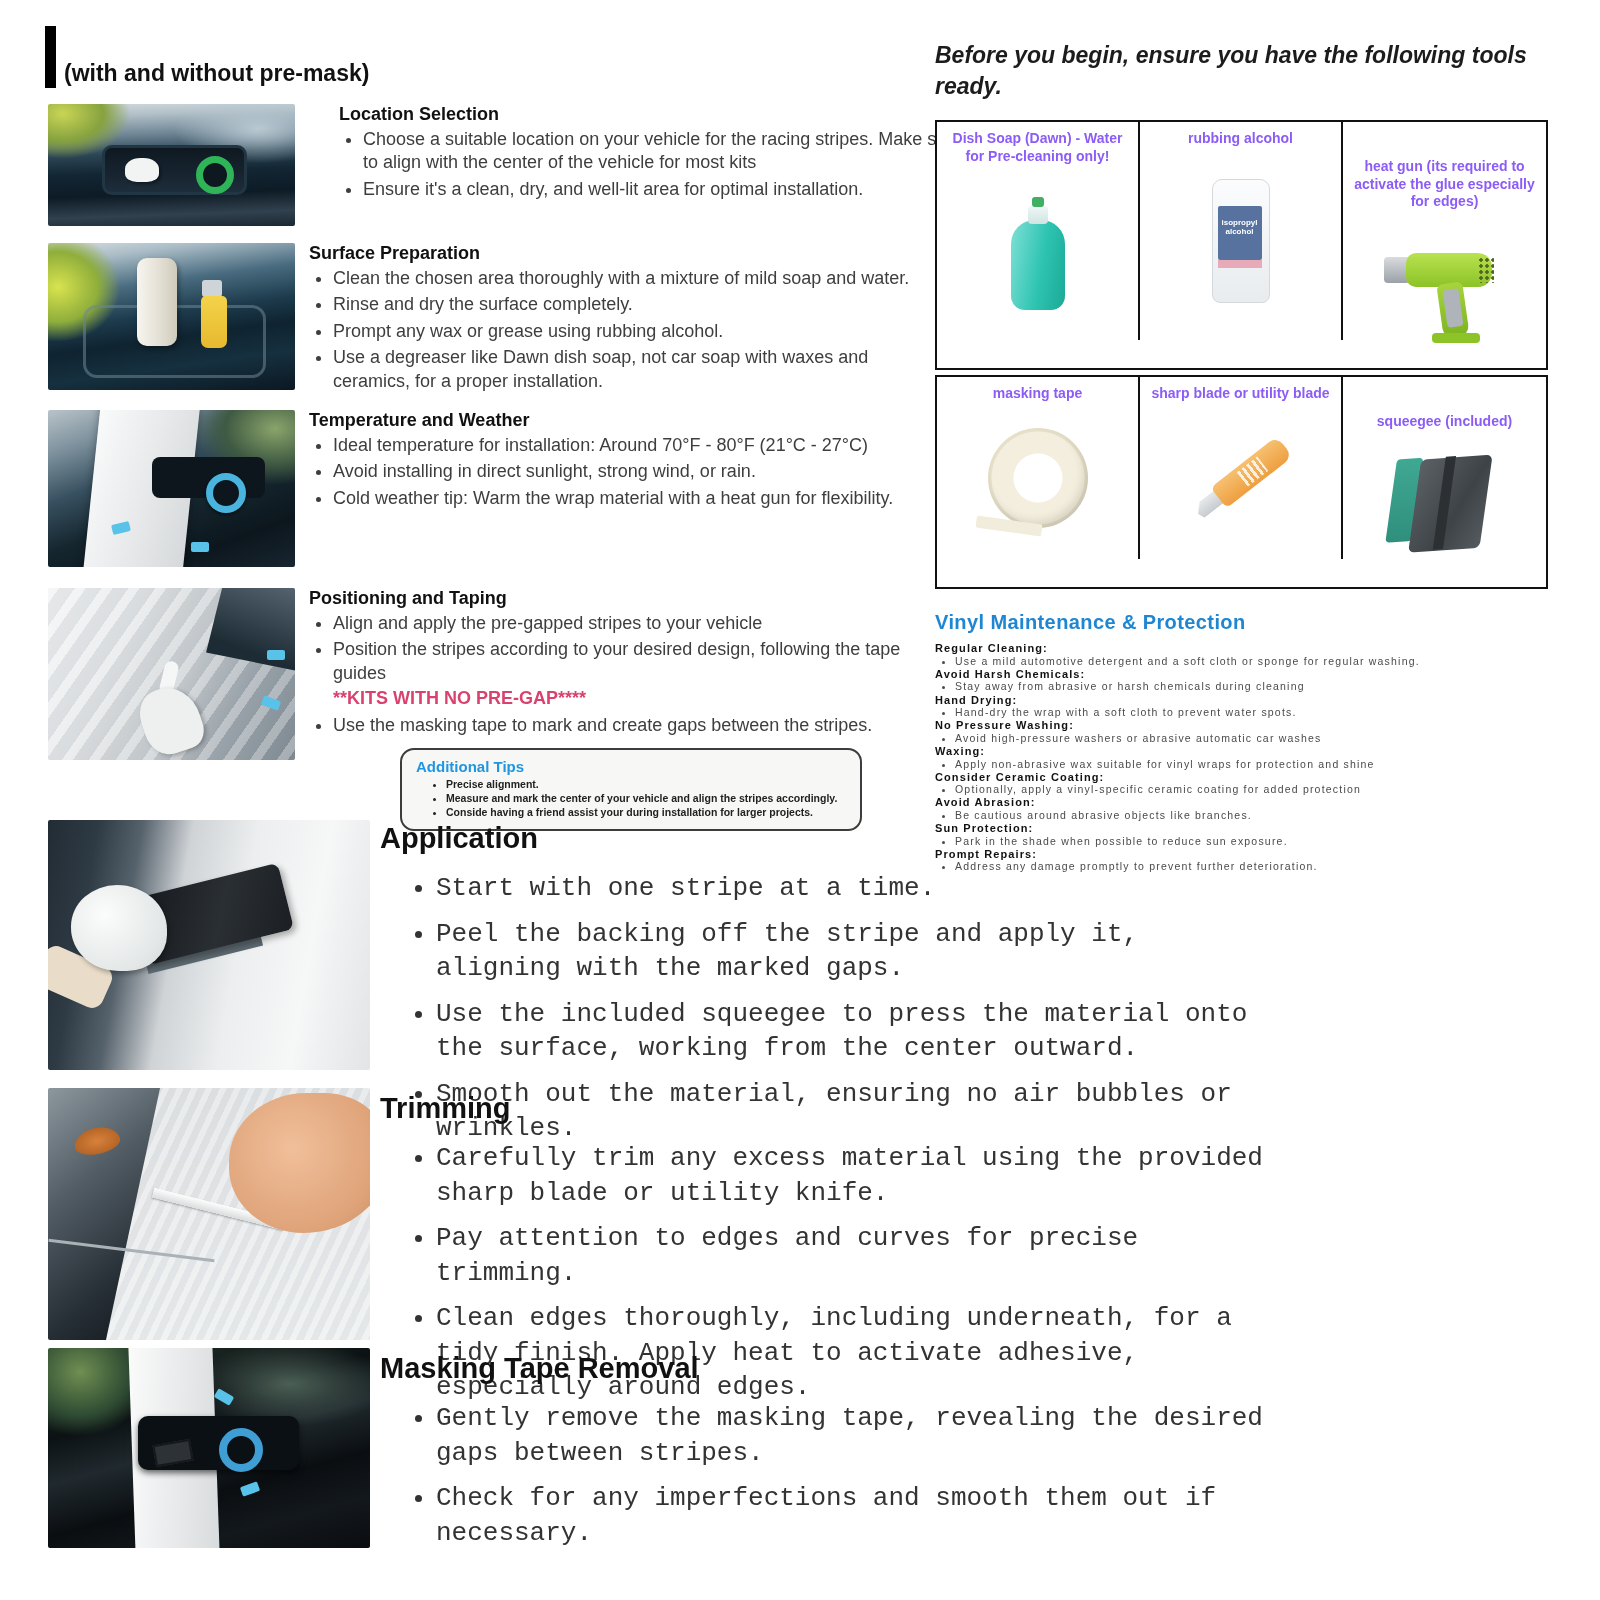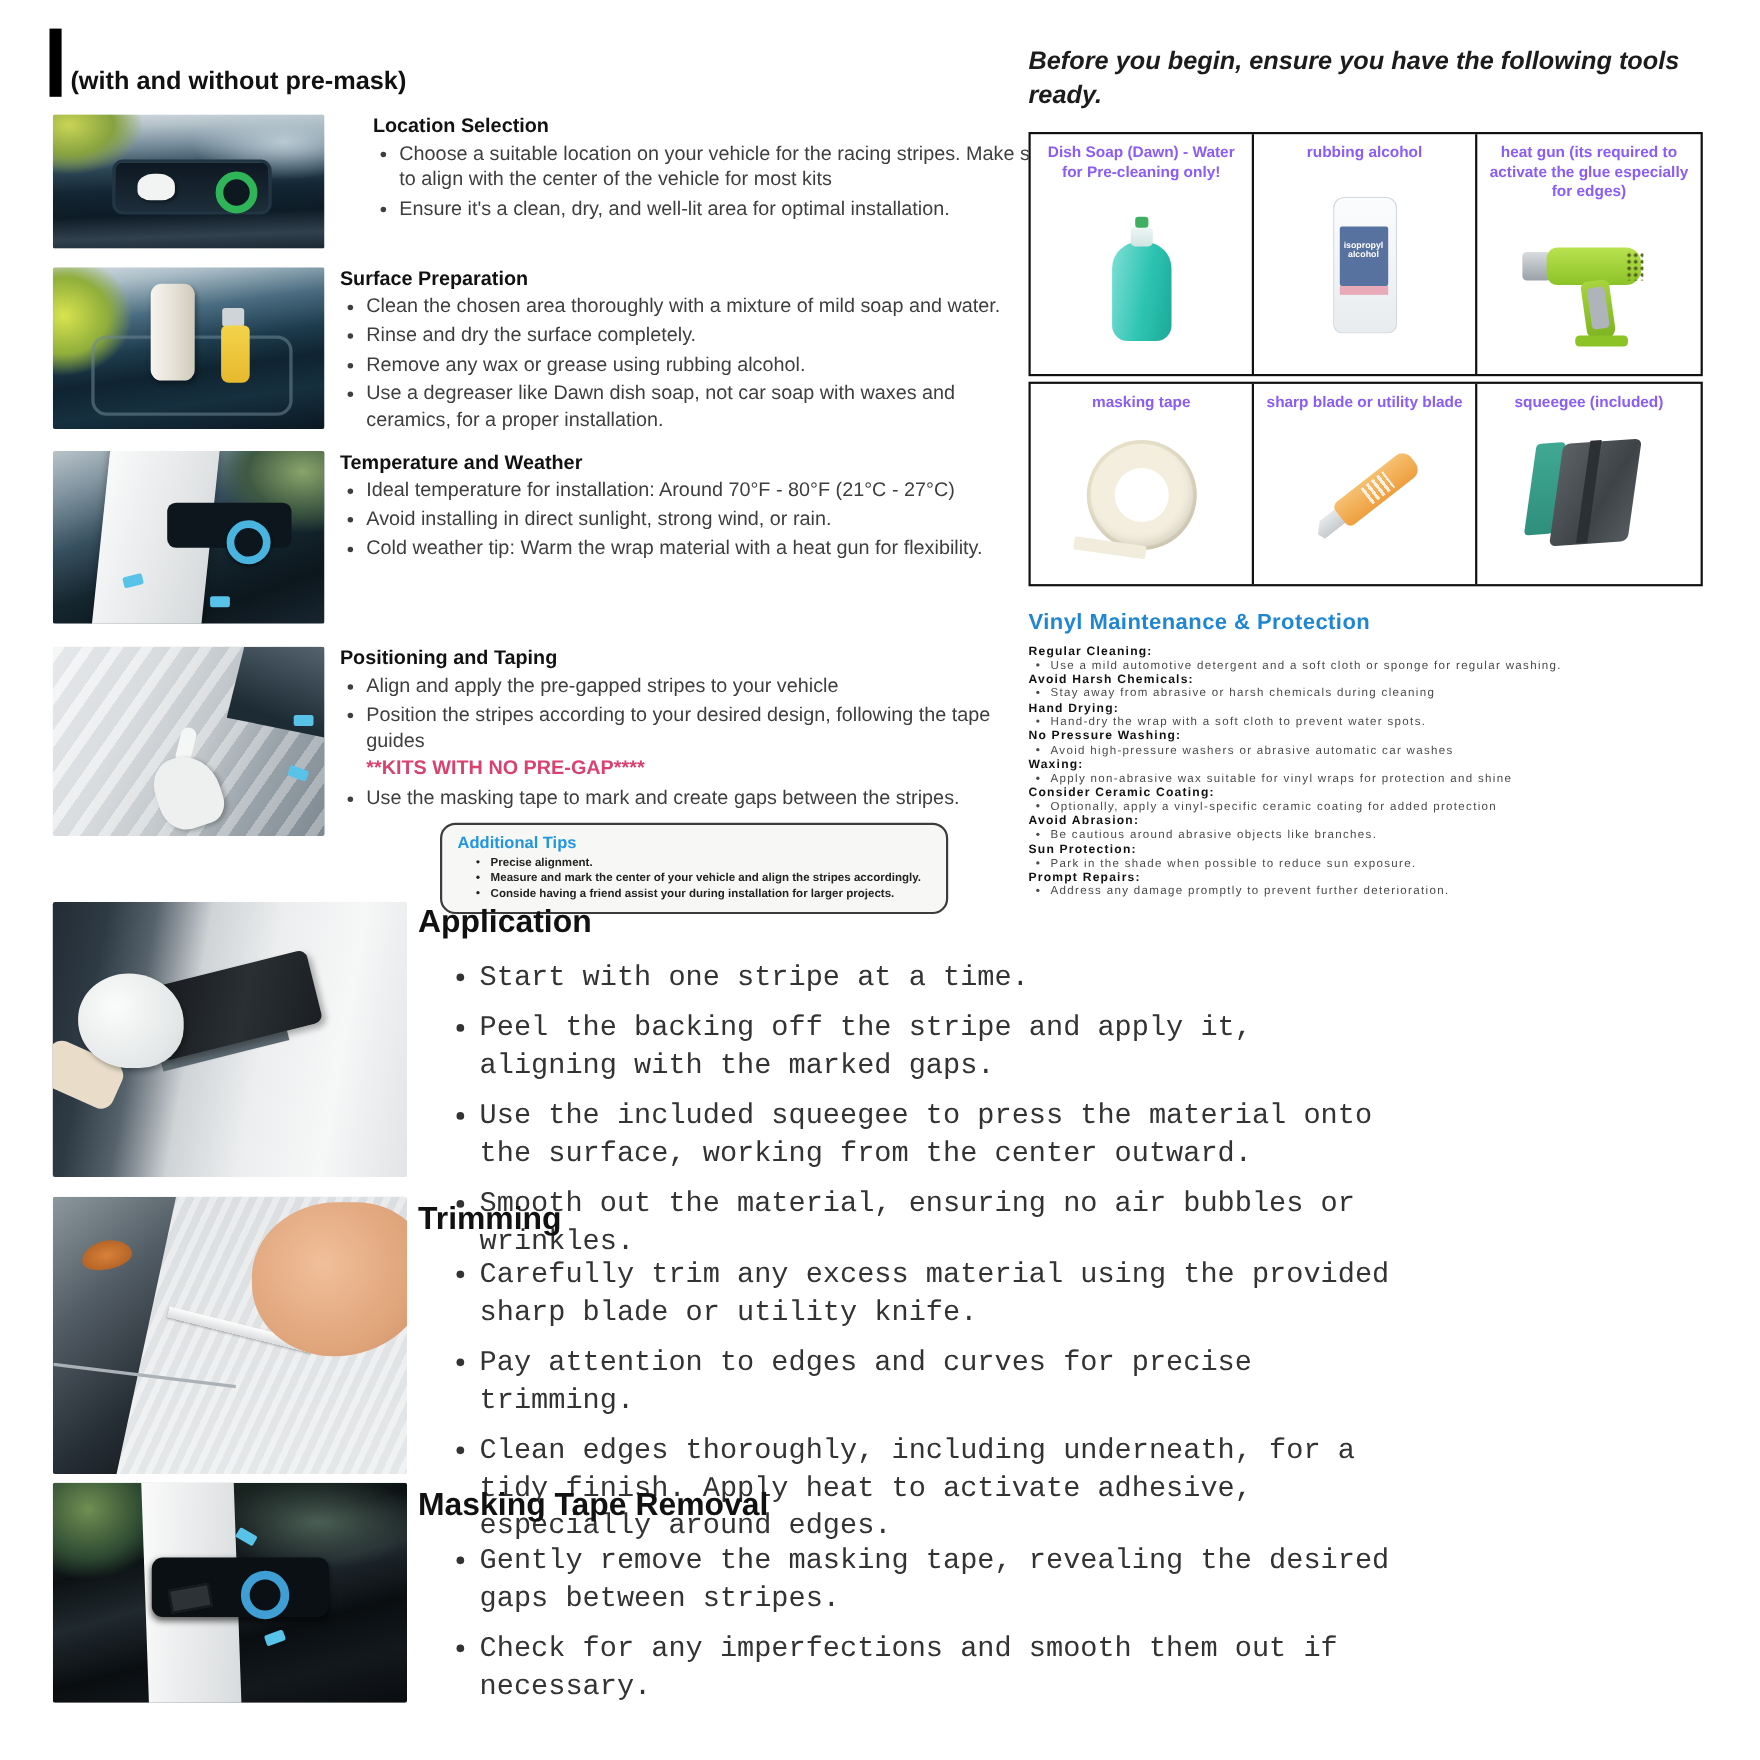--- a/index.html
+++ b/index.html
@@ -84,21 +84,21 @@
   .tips li{font-size:10.5px;font-weight:bold;color:#222;line-height:1.35;margin-left:12px;}
 
   
   .rcol{position:absolute;left:935px;top:34px;width:613px;}
   .tools-h{font-size:23px;font-weight:bold;color:#e0517b;margin:0;}
   .tools-intro{font-size:23px;font-weight:bold;font-style:italic;color:#1c1c1c;line-height:1.35;margin:6px 0 0 0;}
   .tool-grid{display:grid;grid-template-columns:repeat(3,1fr);border:2px solid #111;background:#fff;}
   .grid1{margin-top:18px;}
   .grid2{margin-top:5px;}
   .tool-cell{border-right:2px solid #111;box-sizing:border-box;padding:8px 6px 6px 6px;display:flex;flex-direction:column;align-items:center;}
-  .tool-cell:last-child{border-right:none;}
+  .tool-cell:last-child{border-right:none;margin-top:28px;}
   .tall{height:218px;} .short{height:182px;}
   .tool-label{font-size:14px;font-weight:bold;color:#8b5cf6;text-align:center;line-height:1.25;}
   .tool-art{flex:1;display:flex;align-items:center;justify-content:center;width:100%;}
 
   
   .soap{position:relative;width:58px;height:120px;}
   .soap-body{position:absolute;left:2px;bottom:0;width:54px;height:90px;background:linear-gradient(100deg,#7fe0d6,#2ec4b2 55%,#1ba996);border-radius:24px 24px 14px 14px;}
   .soap-neck{position:absolute;left:19px;bottom:86px;width:20px;height:18px;background:linear-gradient(#eef7f6,#cfe5e2);border-radius:4px;}
   .soap-cap{position:absolute;left:23px;bottom:103px;width:12px;height:10px;background:#3faf62;border-radius:3px;}
   .alc{position:relative;width:56px;height:122px;background:linear-gradient(#fbfcfd,#e8ecef);border:1px solid #d4d9dd;border-radius:10px 10px 8px 8px;}
@@ -166,21 +166,21 @@
       <div class="tray2"></div>
       <div class="towel"></div>
       <div class="spray-head"></div>
       <div class="spray-body"></div>
     </div>
     <div class="step-text">
       <h3 class="step-h">Surface Preparation</h3>
       <ul>
         <li>Clean the chosen area thoroughly with a mixture of mild soap and water.</li>
         <li>Rinse and dry the surface completely.</li>
-        <li>Remove any wax or grease using rubbing alcohol.</li>
+        <li>Prompt any wax or grease using rubbing alcohol.</li>
         <li>Use a degreaser like Dawn dish soap, not car soap with waxes and ceramics, for a proper installation.</li>
       </ul>
     </div>
   </section>
 
   <section class="step" style="top:410px;">
     <div class="photo ph-sm" id="ph3">
       <div class="vinyl3"></div>
       <div class="tray3"></div>
       <div class="tapeb3"></div>

